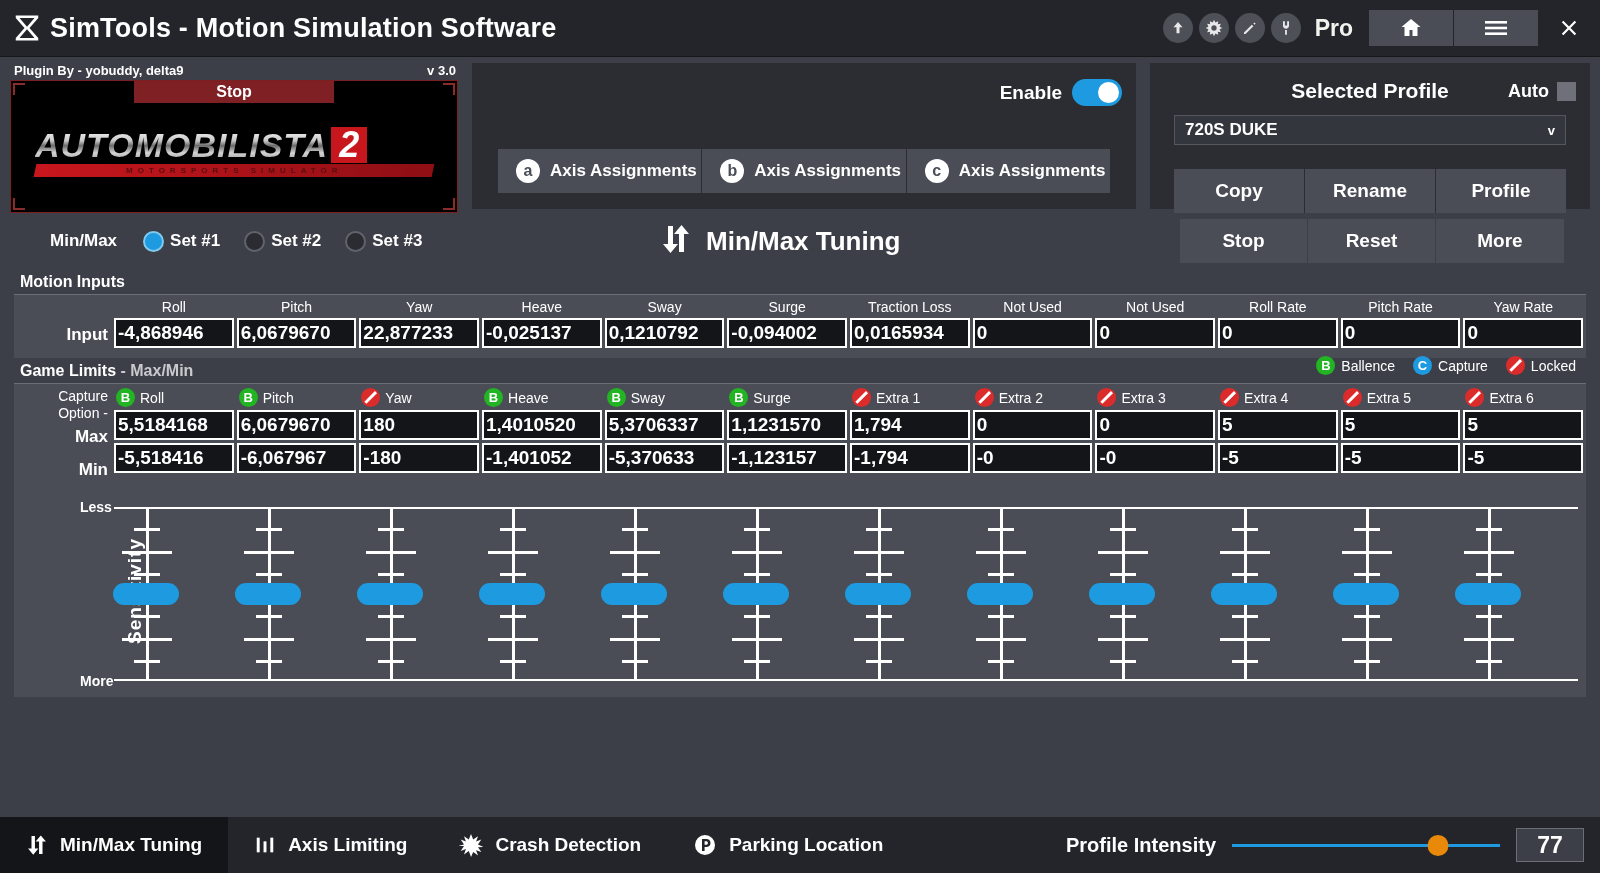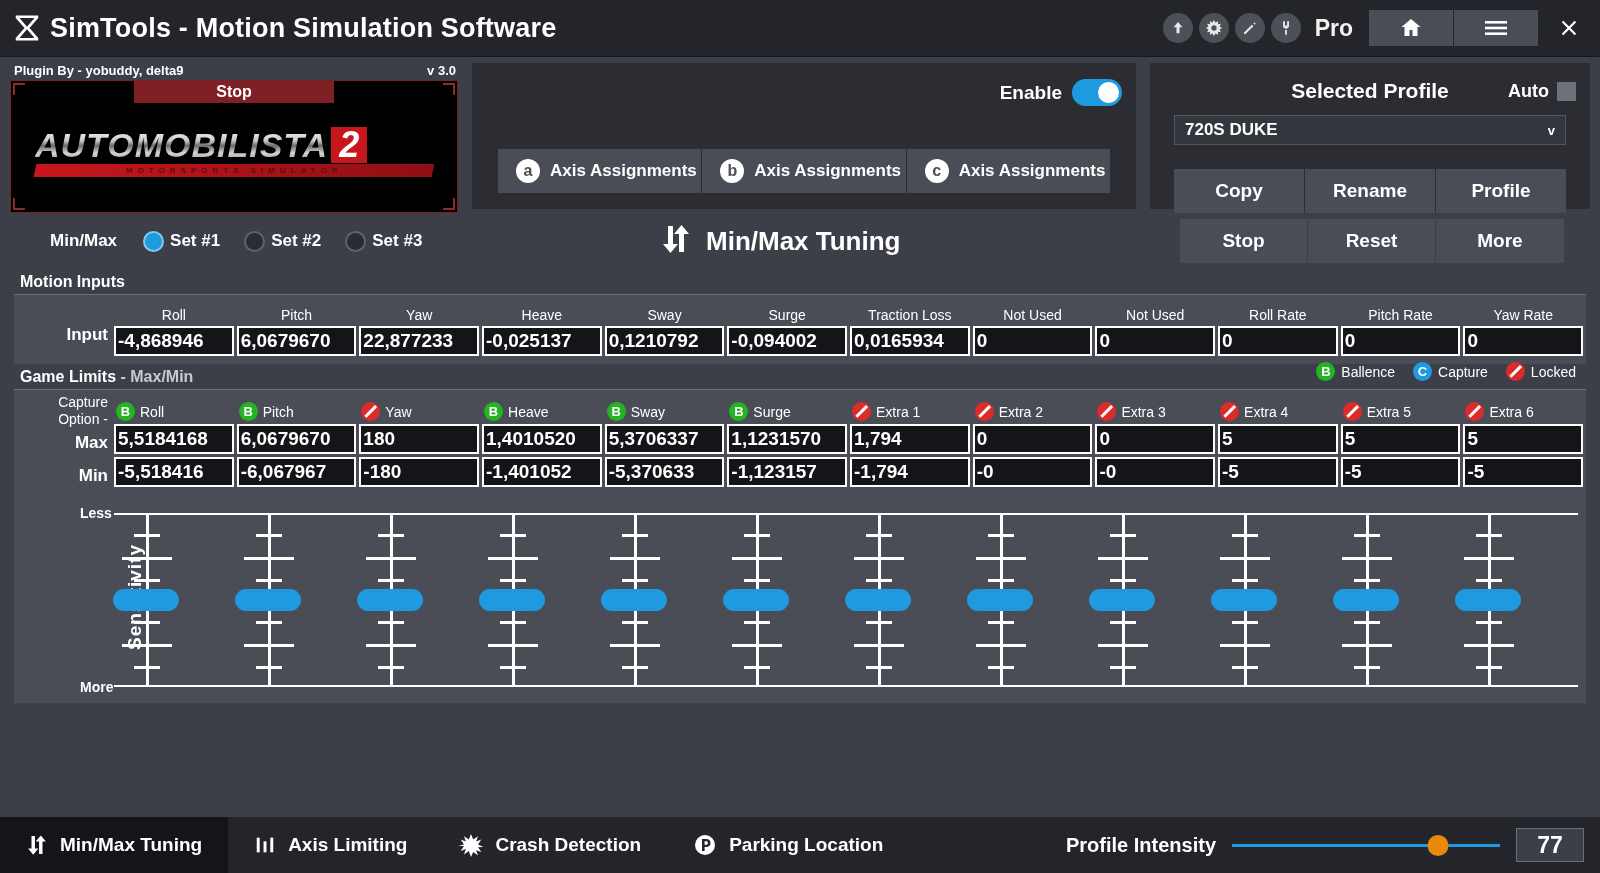--- a/index.html
+++ b/index.html
@@ -184,21 +184,21 @@
   .badge-sm.red { background: #dc2b2b; position: relative; }
   .badge-sm.red::after {
     content: ""; position: absolute; width: 15px; height: 2.5px; background: #fff;
     transform: rotate(-45deg);
   }
 
   
   .grid-wrap { display: flex; align-items: flex-start; }
   .grid-labels { width: 100px; flex: 0 0 auto; text-align: right; padding-right: 6px; }
   .grid-cols { display: flex; flex: 1 1 auto; }
-  .gcol { flex: 1 1 0; padding-right: 3px; margin-top: 8px; }
+  .gcol { flex: 1 1 0; padding-right: 3px; }
   .col-head { text-align: center; font-size: 14px; padding: 4px 0 3px 0; }
   .field {
     height: 30px; background: #141518; border: 2px solid #ffffff;
     font-size: 19px; font-weight: bold; color: #fff;
     display: flex; align-items: center; padding: 0 2px; overflow: hidden; white-space: nowrap;
   }
   .row-lbl { font-size: 17px; font-weight: bold; line-height: 30px; }
   .row-lbl.small { font-size: 14px; line-height: 17px; font-weight: normal; }
   .cap-head { display: flex; align-items: center; justify-content: flex-start; gap: 5px;
     font-size: 14px; padding: 4px 0 3px 2px; }

